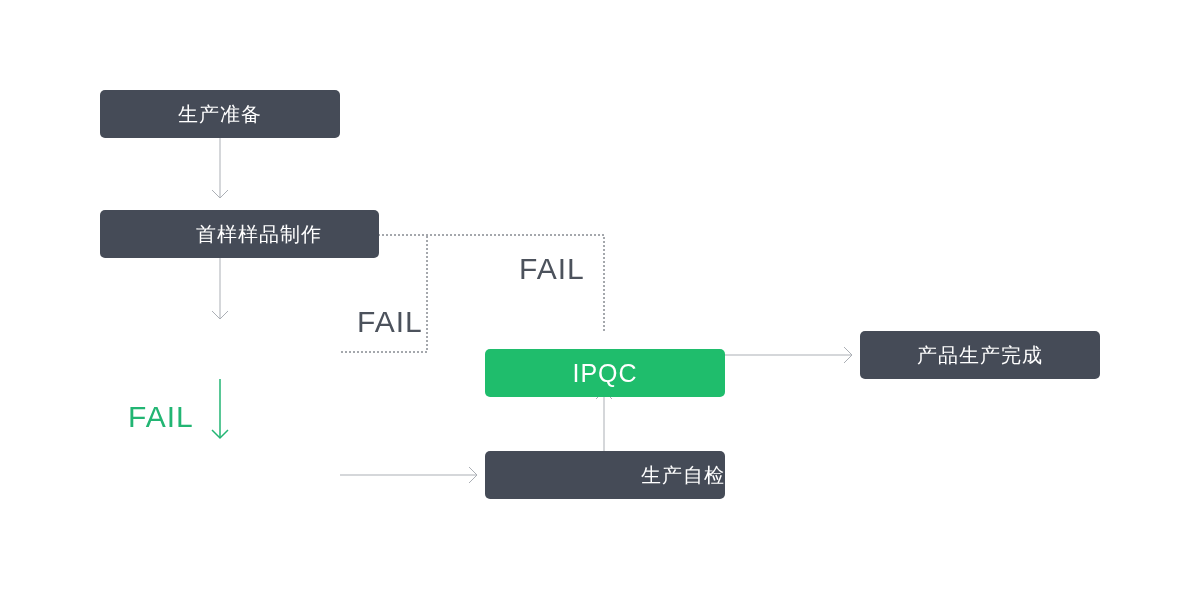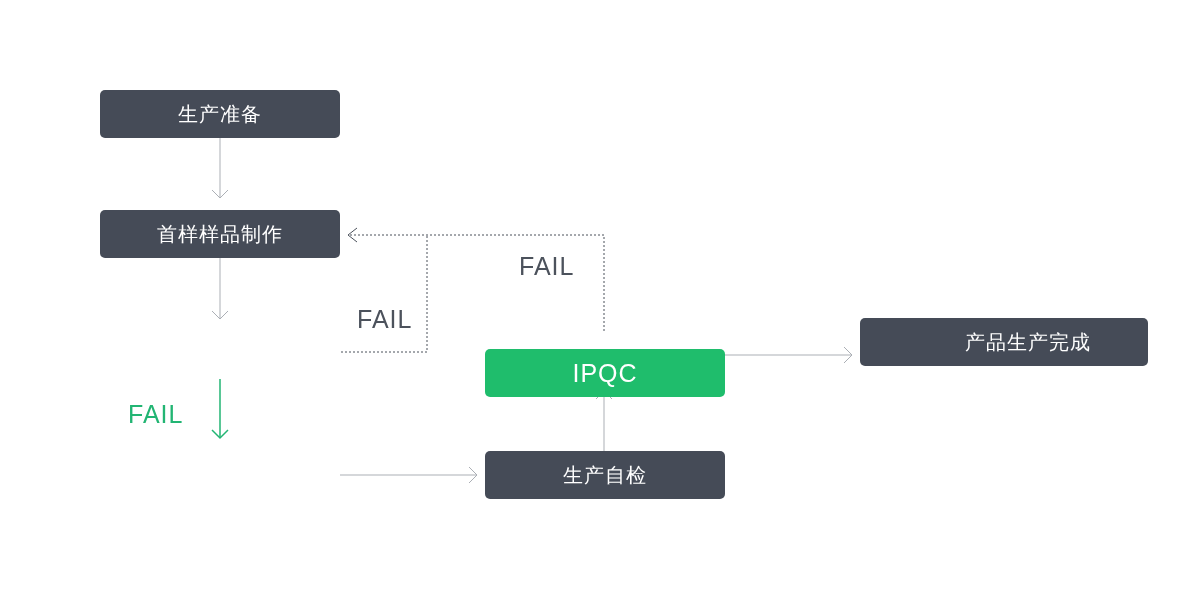--- a/index.html
+++ b/index.html
@@ -19,21 +19,21 @@
     position:absolute;width:240px;height:48px;
     border-radius:5px;
     display:flex;align-items:center;justify-content:center;
     color:var(--node-text,#ffffff);
     font-size:20px;font-weight:300;letter-spacing:1px;
   }
   .node.dark{background:var(--node-dark,#454b57);}
   .node.green{background:var(--node-green,#1fbd6c);}
   .node.latin{font-size:25px;font-weight:400;letter-spacing:1px;}
   .edge-label{
-    position:absolute;font-size:25px;font-weight:300;letter-spacing:1px;line-height:1;
+    position:absolute;font-size:30px;font-weight:300;letter-spacing:1px;line-height:1;
   }
   .edge-label.pass{color:var(--label-pass,#22b573);}
   .edge-label.fail{color:var(--label-fail,#4c525c);}
 </style>
 </head>
 <body>
 
 <div class="canvas">
 
   <svg class="connectors" viewBox="0 0 1200 592">
@@ -60,30 +60,30 @@
 
     <path class="c-dash" d="M604,331 V235"></path>
 
     <path class="c-dash" d="M604,235 H350"></path>
     <path class="c-dash-head" d="M357,228 L348,235 L357,242"></path>
   </svg>
 
   <div class="node dark" style="left:100px;top:90px;">
       <span>生产准备</span>
     </div>
-  <div class="node dark" style="left:100px;top:210px;">
+  <div class="node dark" style="left:100px;top:210px;padding-left:39px;">
       <span>首样样品制作</span>
     </div>
   <div class="node green latin" style="left:485px;top:331px;margin-top:18px;">
       <span>IPQC</span>
     </div>
-  <div class="node dark" style="left:485px;top:451px;">
+  <div class="node dark" style="left:485px;top:451px;justify-content:flex-end;">
       <span>生产自检</span>
     </div>
-  <div class="node dark" style="left:860px;top:318px;padding-left:48px;">
+  <div class="node dark" style="left:860px;top:331px;">
       <span>产品生产完成</span>
     </div>
 
   <div class="edge-label pass" style="left:128px;top:402px;">FAIL</div>
   <div class="edge-label fail" style="left:519px;top:254px;">FAIL</div>
   <div class="edge-label fail" style="left:357px;top:307px;">FAIL</div>
 
 </div>
 
 </body></html>

